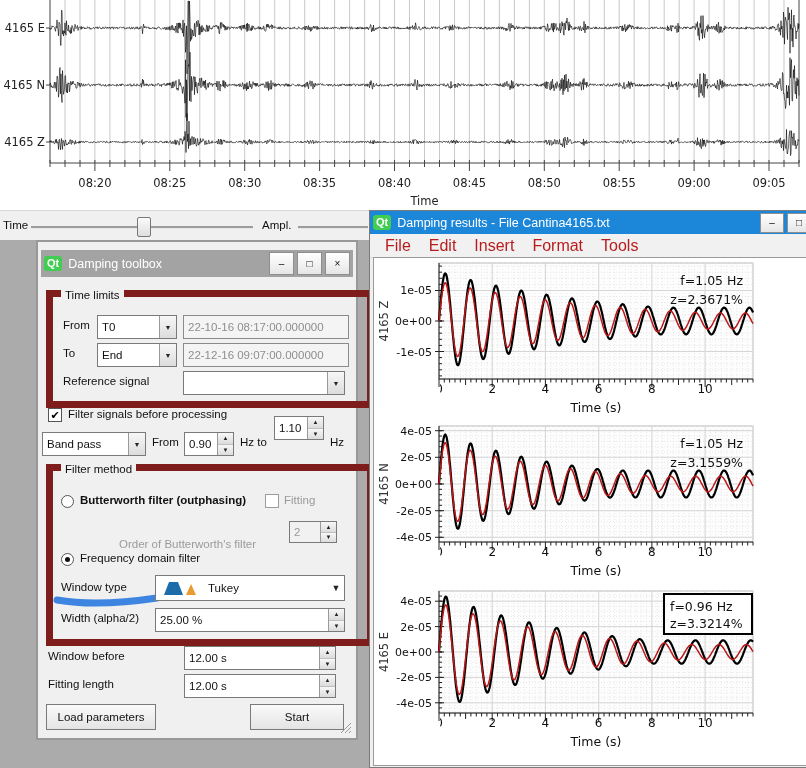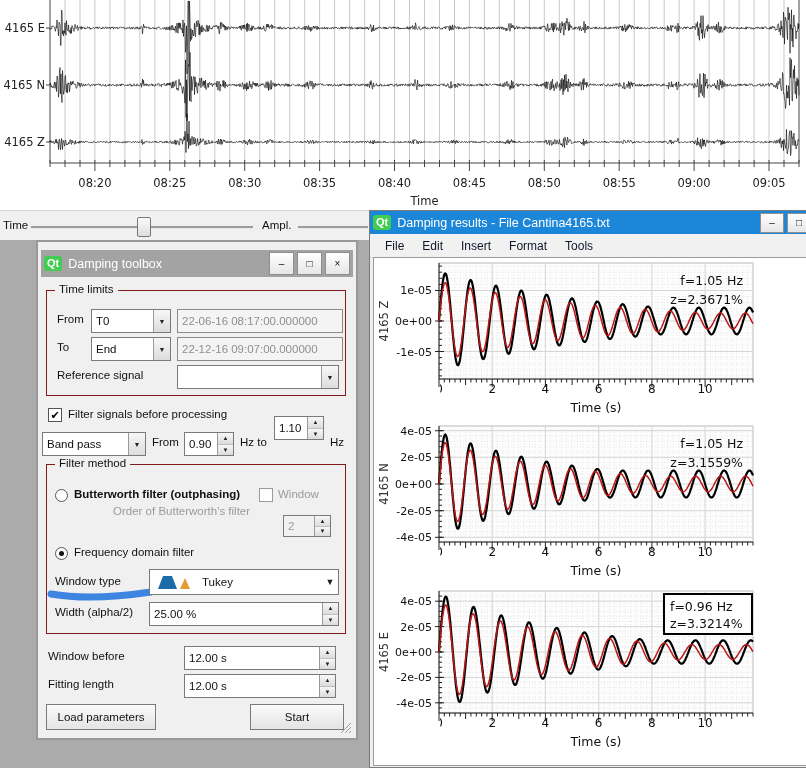--- a/index.html
+++ b/index.html
@@ -25,38 +25,38 @@
   .spin.disabled{background:#f1f1f1;color:#9b9b9b;}
   .field{position:absolute;background:#f4f4f4;border:1px solid #8b8b8b;font-size:11.5px;
          color:#8e8e8e;display:flex;align-items:center;padding-left:4px;white-space:nowrap;overflow:hidden;}
   .chk{position:absolute;width:12px;height:12px;background:#fff;border:1px solid #555;
        display:flex;align-items:center;justify-content:center;font-size:11px;color:#000;}
   .chk.off{border-color:#9b9b9b;}
   .radio{position:absolute;width:11px;height:11px;border-radius:50%;background:#fff;border:1px solid #555;}
   .radio .dot{position:absolute;left:2.5px;top:2.5px;width:5px;height:5px;border-radius:50%;background:#111;}
   .pbtn{position:absolute;background:linear-gradient(#fafafa,#e4e4e4);border:1px solid #7a7a7a;
         font-size:11.5px;color:#111;display:flex;align-items:center;justify-content:center;}
-  .fs{position:absolute;border:1px solid #7f1d1d;}
+  .fs{position:absolute;border:7px solid #7f1d1d;padding-left:16px;}
   .fs .legend{position:absolute;top:-8px;left:8px;background:#f0f0f0;padding:0 4px;font-size:11.5px;color:#111;}
 
   
   .window{position:absolute;background:#f0f0f0;border:1px solid #7b7b7b;box-sizing:border-box;margin-left:36px;}
   .titlebar{position:absolute;display:flex;align-items:center;color:#fff;font-size:12.5px;}
   .titlebar .qt{background:#41cd52;color:#fff;font-weight:bold;font-size:11px;border-radius:3px;
         padding:0px 3px;margin:0 6px 0 3px;line-height:15px;}
   .wbtns{margin-left:auto;display:flex;gap:3px;padding-right:3px;}
   .wbtn{width:22px;height:18px;background:linear-gradient(#ffffff,#e6e6e6);border:1px solid #8e8e8e;
         display:flex;align-items:center;justify-content:center;font-size:10px;color:#111;}
 
   
   #results{left:333px;top:210px;width:473px;height:558px;}
   #results .titlebar{left:0;top:0;right:0;height:23px;background:#1c86d8;}
   #results .menubar{position:absolute;left:0;top:23px;right:0;height:23px;background:#f1f1f1;
         border-bottom:1px solid #d9d9d9;display:flex;align-items:center;padding-left:6px;}
-  #results .menubar span{font-size:12px;color:#0f172a;padding:2px 9px;}
+  #results .menubar span{font-size:16px;color:#b91c1c;padding:2px 9px;}
   #results .content{position:absolute;left:3px;top:46px;width:465px;height:509px;
         background:#fff;border:1px solid #9a9a9a;box-sizing:border-box;overflow:hidden;}
   .sbar{position:absolute;right:1px;top:1px;width:19px;height:492px;background:#f2f2f2;
         border-left:1px solid #cfcfcf;}
   .sbtn{position:absolute;left:1px;width:16px;height:16px;background:linear-gradient(#fdfdfd,#e8e8e8);
         border:1px solid #a8a8a8;display:flex;align-items:center;justify-content:center;font-size:7px;color:#222;}
   .sthumb{position:absolute;left:1px;top:18px;width:16px;height:438px;background:#fbfbfb;
         border:1px solid #a8a8a8;}
   .grip{position:absolute;}
 
@@ -132,21 +132,21 @@
       </span>
     </div>
 
     <div class="fs" style="left:8px;top:48px;width:298px;height:104px;">
       <span class="legend">Time limits</span>
       <span class="lbl" style="position:absolute;left:10px;top:22px;">From</span>
       <div class="combo" style="left:44px;top:18px;width:78px;height:22px;">
         <span class="ctext">T0</span>
         <span class="arrowbtn">▼</span>
       </div>
-      <div class="field" style="left:130px;top:18px;width:160px;height:22px;">22-06-16 08:17:00.000000</div>
+      <div class="field" style="left:130px;top:18px;width:160px;height:22px;">22-10-16 08:17:00.000000</div>
 
       <span class="lbl" style="position:absolute;left:10px;top:50px;">To</span>
       <div class="combo" style="left:44px;top:46px;width:78px;height:22px;">
         <span class="ctext">End</span>
         <span class="arrowbtn">▼</span>
       </div>
       <div class="field" style="left:130px;top:46px;width:160px;height:22px;">22-12-16 09:07:00.000000</div>
 
       <span class="lbl" style="position:absolute;left:10px;top:78px;">Reference signal</span>
       <div class="combo" style="left:130px;top:74px;width:160px;height:22px;">
@@ -179,23 +179,23 @@
         </span>
     </div>
     <span class="lbl" style="position:absolute;left:292px;top:194px;">Hz</span>
 
     <div class="fs" style="left:8px;top:222px;width:298px;height:168px;">
       <span class="legend">Filter method</span>
 
       <span class="radio" style="left:8px;top:24px;"></span>
       <span class="lbl" style="position:absolute;left:27px;top:23px;font-weight:bold;">Butterworth filter (outphasing)</span>
       <span class="chk off" style="left:212px;top:23px;"></span>
-      <span class="lbl dislbl" style="position:absolute;left:231px;top:23px;">Window</span>
-
-      <span class="lbl dislbl" style="position:absolute;left:66px;top:40px;">Order of Butterworth's filter</span>
+      <span class="lbl dislbl" style="position:absolute;left:231px;top:23px;">Fitting</span>
+
+      <span class="lbl dislbl" style="position:absolute;left:66px;top:67px;">Order of Butterworth's filter</span>
       <div class="spin disabled" style="left:236px;top:50px;width:46px;height:20px;">
         <span class="stext">2</span>
         <span class="sbtns">
             <div>▲</div>
             <div>▼</div>
           </span>
       </div>
 
       <span class="radio" style="left:8px;top:82px;">
           <span class="dot"></span>

